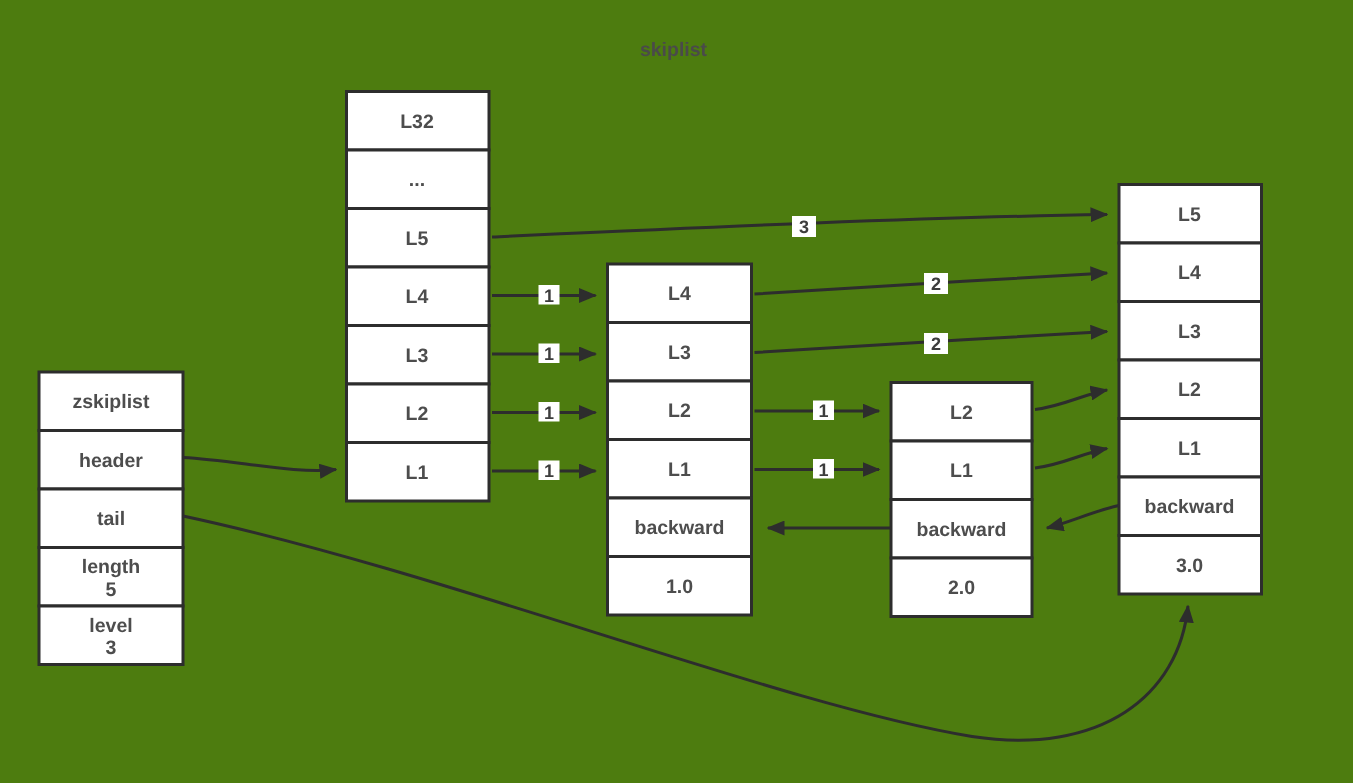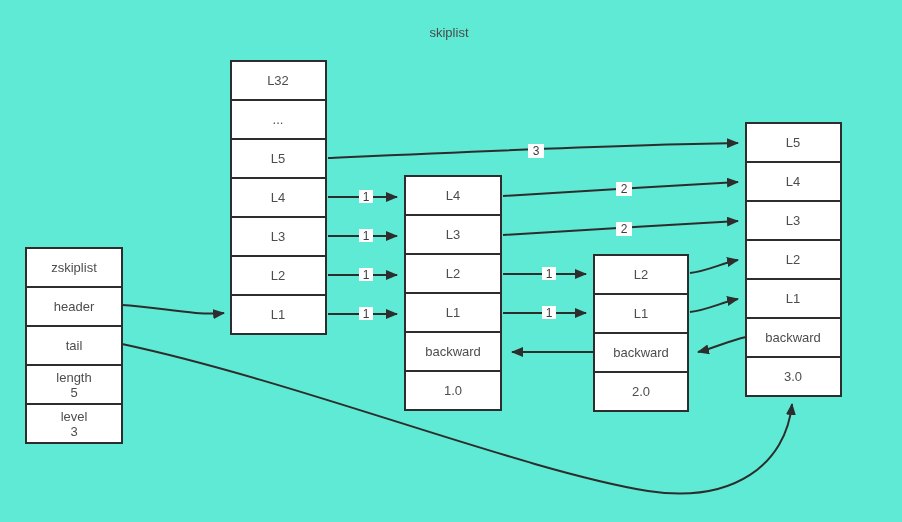--- a/index.html
+++ b/index.html
@@ -4,22 +4,23 @@
 <style>
   html, body {
     margin: 0;
     padding: 0;
     background: #ffffff;
   }
   .stage {
     position: relative;
     width: 902px;
     height: 522px;
-    background: #5eead4;
+    background: #4d7c0f;
     overflow: hidden;
+    font-weight: bold;
   }
   svg {
     display: block;
     font-family: "Liberation Sans", sans-serif;
   }
   .cell-rect {
     fill: #ffffff;
     stroke: #2d2d2d;
     stroke-width: 2;
   }

